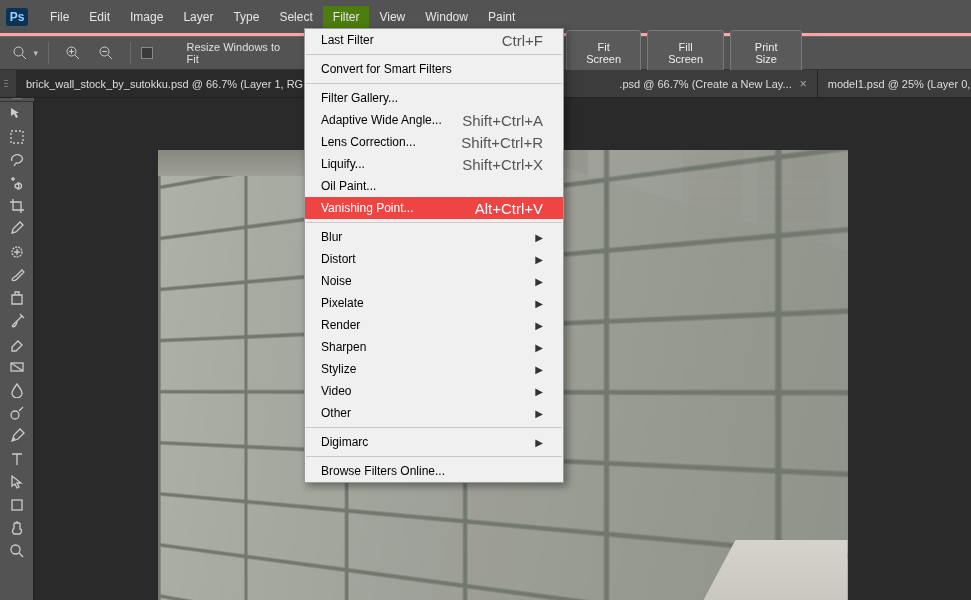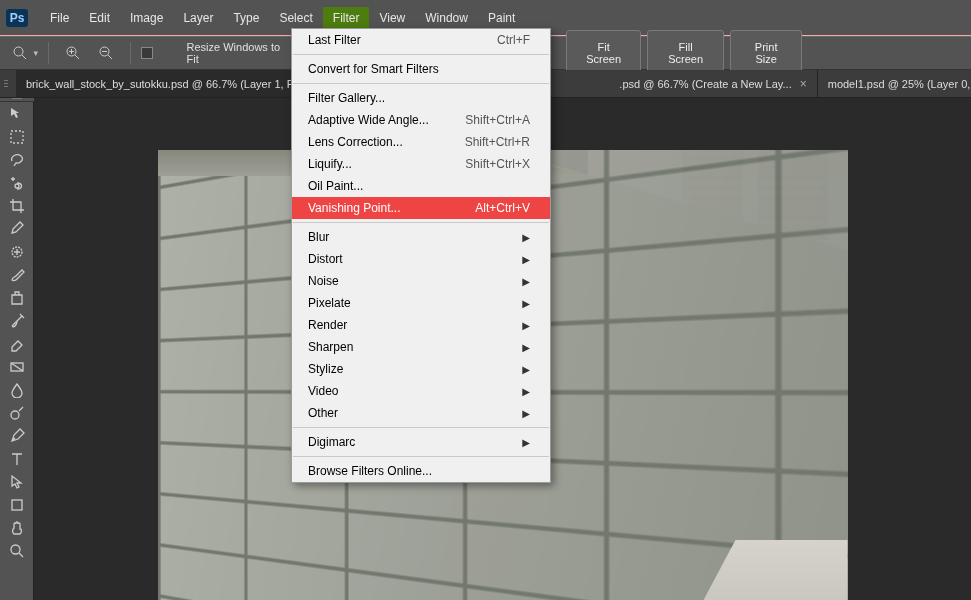--- a/index.html
+++ b/index.html
@@ -1,17 +1,17 @@
 <!DOCTYPE html>
 <html><head>
 <meta charset="utf-8">
 <style>
   * { margin:0; padding:0; box-sizing:border-box; font-family: Tahoma, Arial, sans-serif; }
   body { background:#535353; width:971px; height:600px; overflow:hidden; color:#e0e0e0; font-size:12px; user-select:none; }
-  .menubar { height:36px; background:#535353; display:flex; align-items:center; padding:0 6px; border-bottom:1px solid #fca5a5; }
+  .menubar { height:36px; background:#535353; display:flex; align-items:center; padding:0 6px; border-bottom:3px solid #fca5a5; }
   .ps-logo { width:22px; height:18px; background:#0a3355; border-radius:3px; display:flex; align-items:center; justify-content:center; color:#9ad1ff; font-weight:bold; font-size:12px; margin-right:12px; }
   .menu-item { padding:4px 10px; cursor:default; color:#e6e6e6; font-size:12px; }
   .menu-item.open { background:#4d7c0f; }
   .options-bar { height:34px; background:#535353; border-top:1px solid #666; border-bottom:1px solid #333; display:flex; align-items:center; padding:0 6px; gap:6px; position:relative; z-index:1; }
   .ob-icon { width:28px; height:22px; display:flex; align-items:center; justify-content:center; color:#ccc; }
   .ob-icon svg { width:16px; height:16px; }
   .checkbox { width:12px; height:12px; border:1px solid #888; background:#3a3a3a; display:inline-block; vertical-align:middle; margin-right:6px; }
   .ob-label { color:#e0e0e0; font-size:11px; display:flex; align-items:center;gap:28px; }
   .btn { background:#5a5a5a; border:1px solid #7a7a7a; border-radius:3px; color:#eee; font-size:11px; padding:10px 12px; cursor:default; }
   .doc-tabs { height:28px; background:#3c3c3c; display:flex; align-items:center; border-bottom:1px solid #222; position:relative; z-index:1; }
@@ -42,24 +42,24 @@
       repeating-linear-gradient(to right,#6f756c 0 2px, transparent 2px 60px),
       linear-gradient(100deg,#b4b7ae 0%, #a3a69d 30%, #8d9088 60%, #7c7f78 100%);
     transform: perspective(900px) rotateY(-38deg) scale(1.7) translateX(-60px);
     transform-origin: left center;
     clip-path: polygon(0% 0%, 50% 0%, 100% 21%, 100% 100%, 0% 100%);
     opacity:.95;
   }
   .wall-top { position:absolute; top:0; left:0; right:0; height:26px; background:linear-gradient(180deg,#87897f,#9d9f95); clip-path: polygon(0 0, 48% 0, 100% 96px, 100% 120px, 48% 26px, 0 26px);}
   .ground { position:absolute; bottom:0; right:0; width:160px; height:90px; background:linear-gradient(180deg,#d6d3ca,#c4c1b8); clip-path: polygon(30% 0,100% 0,100% 100%,0 100%);}
   
-  .dropdown { position:absolute; top:28px; left:291px; width:260px; background:#f0f0f0; color:#000; border:1px solid #9b9b9b; box-shadow:3px 3px 8px rgba(0,0,0,.4); z-index:50; font-size:12px;}
+  .dropdown { position:absolute; top:28px; left:304px; width:260px; background:#f0f0f0; color:#000; border:1px solid #9b9b9b; box-shadow:3px 3px 8px rgba(0,0,0,.4); z-index:50; font-size:12px;}
   .ditem { display:flex; justify-content:space-between; align-items:center; padding:4px 20px 4px 16px; height:22px; cursor:default;}
   .ditem.highlight { background:#ef4444; color:#fff;}
-  .ditem .shortcut { color:#555; font-size:12px;text-align:center;}
+  .ditem .shortcut { color:#555; font-size:15px;text-align:center;}
   .ditem.highlight .shortcut{ color:#fff;}
   .dsep { height:1px; background:#c8c8c8; margin:3px 1px;}
   .sub-arrow { font-size:10px; color:#333;}
   .vsep{ width:1px; height:22px; background:#6a6a6a; margin:0 4px;}
   .gap{ width:110px;}
 </style>
 </head>
 <body>
 
 <div class="menubar">

